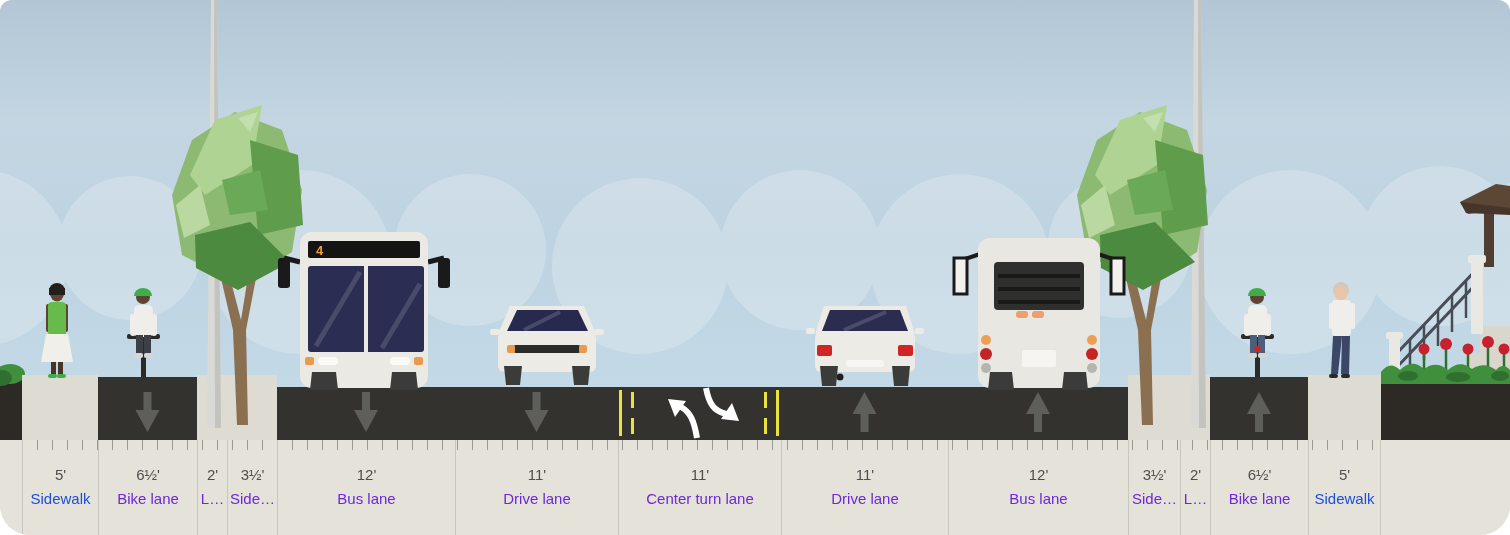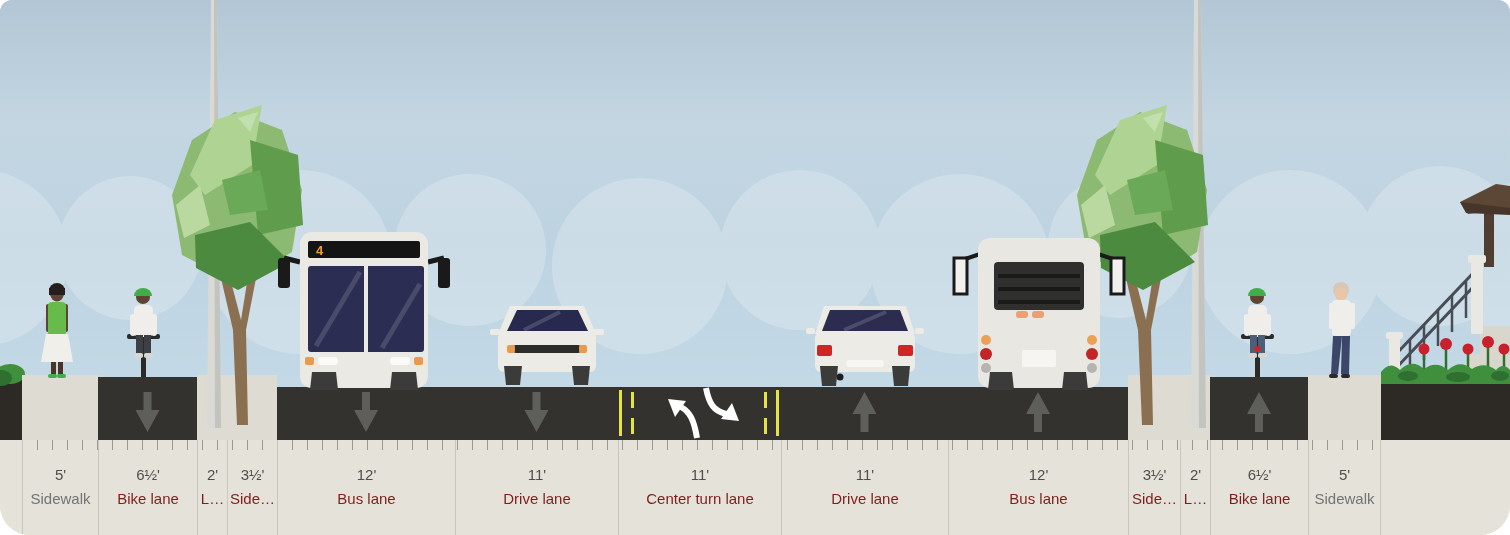--- a/index.html
+++ b/index.html
@@ -22,22 +22,22 @@
     background:repeating-linear-gradient(to right,#9b988f 0,#9b988f 1px,transparent 1px,transparent 15px);
   }
   .seg{
     position:absolute;top:0;height:95px;box-sizing:border-box;
     border-left:1px solid #c9c6bd;
     display:flex;flex-direction:column;align-items:center;justify-content:flex-start;
     padding-top:26px;gap:7px;cursor:pointer;
   }
   .seg:last-of-type{border-right:1px solid #c9c6bd;}
   .seg .dim{font-size:15px;color:#4e4e4c;white-space:nowrap;}
-  .seg .name{font-size:15px;color:#7f1d1d;white-space:nowrap;overflow:hidden;max-width:95%;text-overflow:clip;}
-  .seg .name.warn{color:#737373;text-align:right;}
+  .seg .name{font-size:15px;color:#6d28d9;white-space:nowrap;overflow:hidden;max-width:95%;text-overflow:clip;}
+  .seg .name.warn{color:#1d4ed8;text-align:right;}
 </style>
 </head>
 <body>
 
 <div class="card">
   <div class="scene">
     <svg width="1510" height="440">
 
       <g fill="#ffffff" opacity="0.22">
         <circle cx="-20" cy="258" r="88"></circle>

